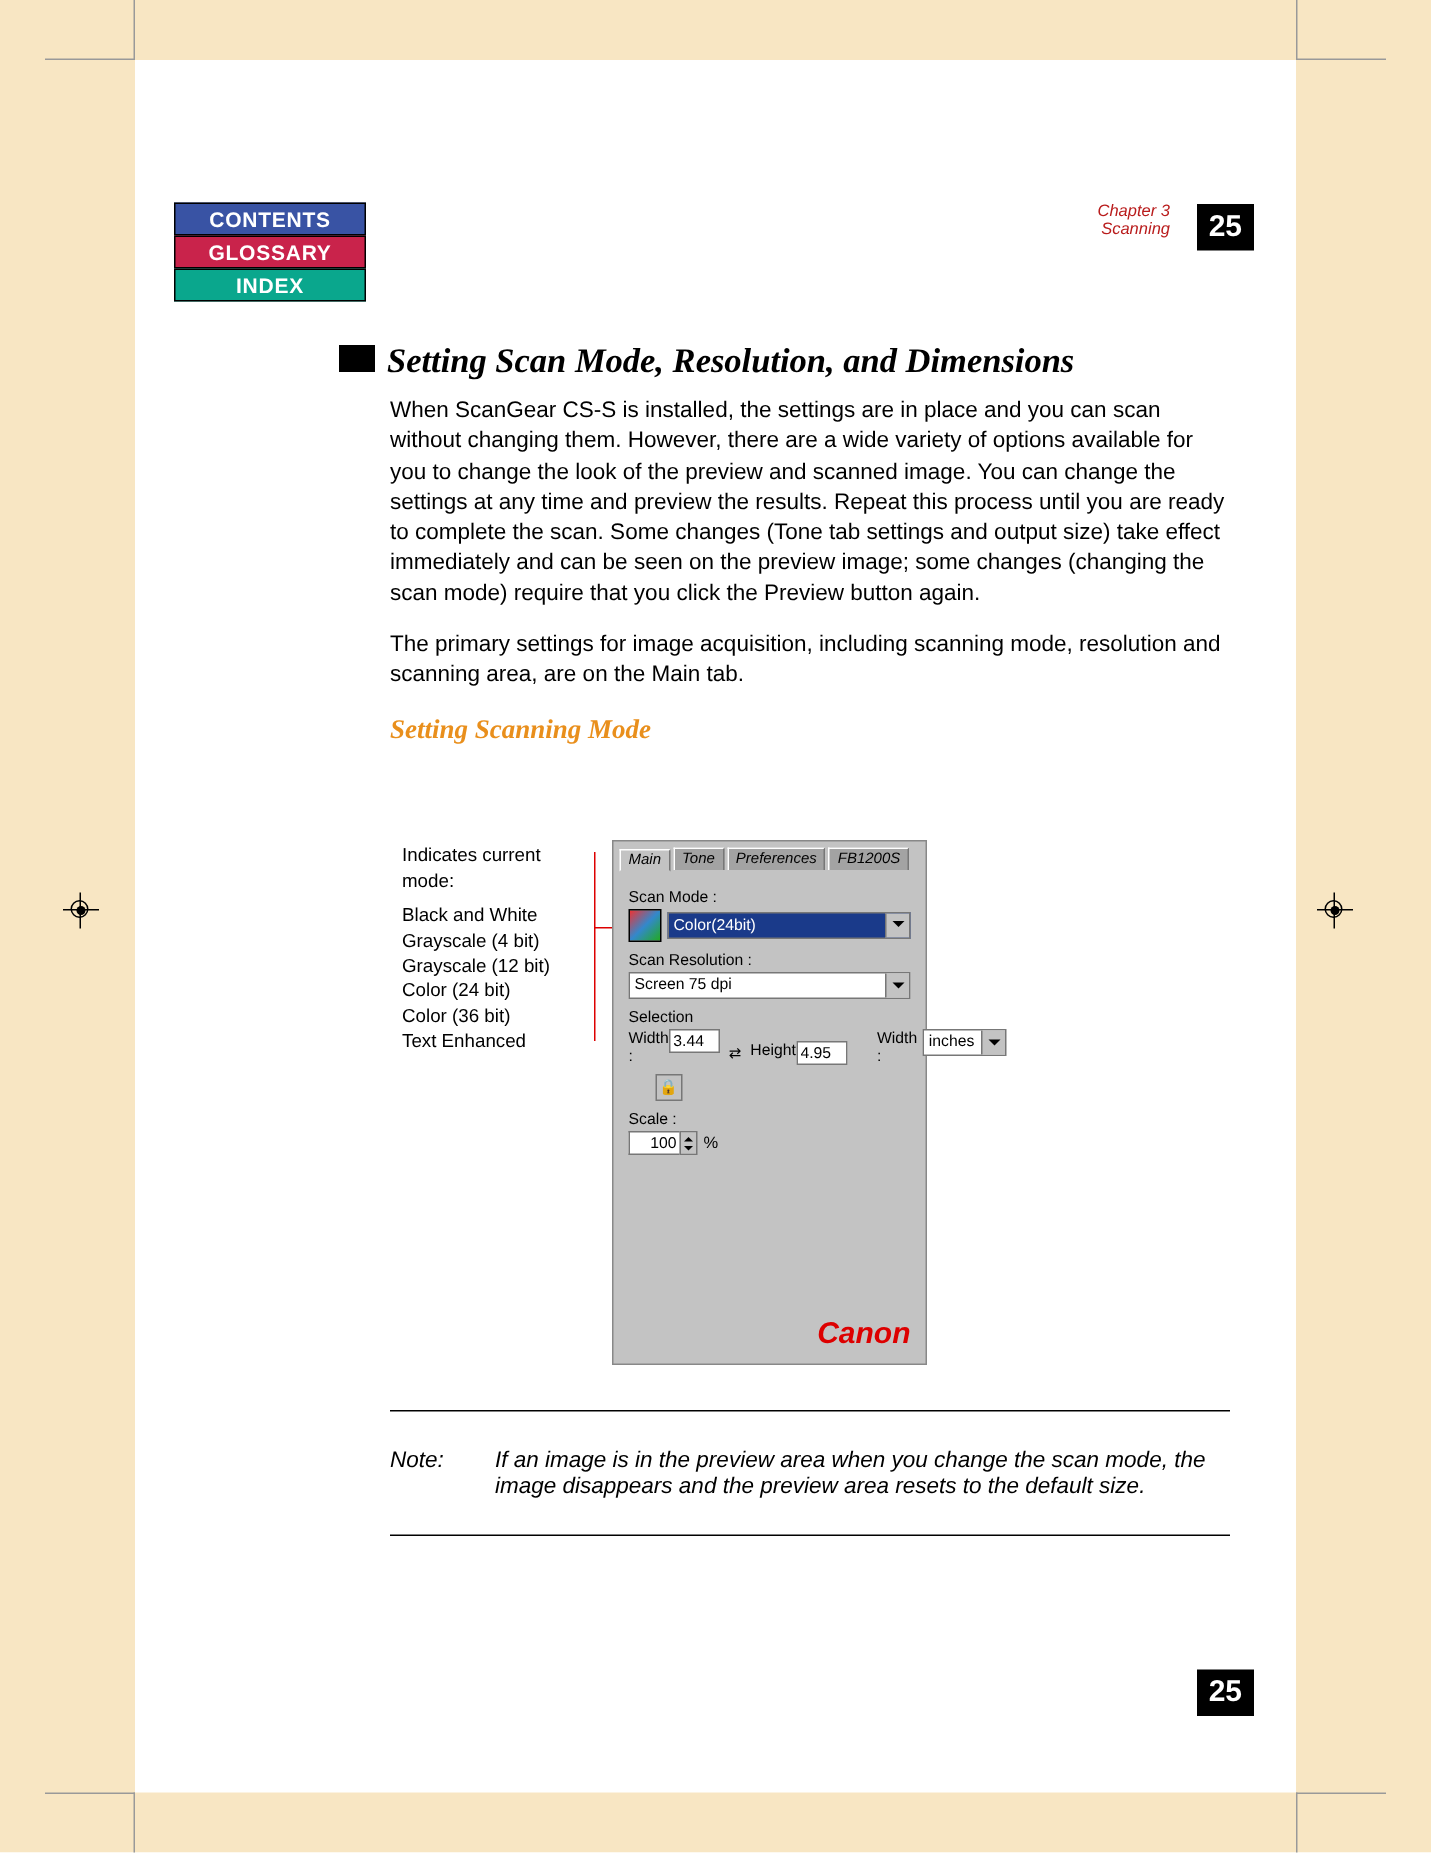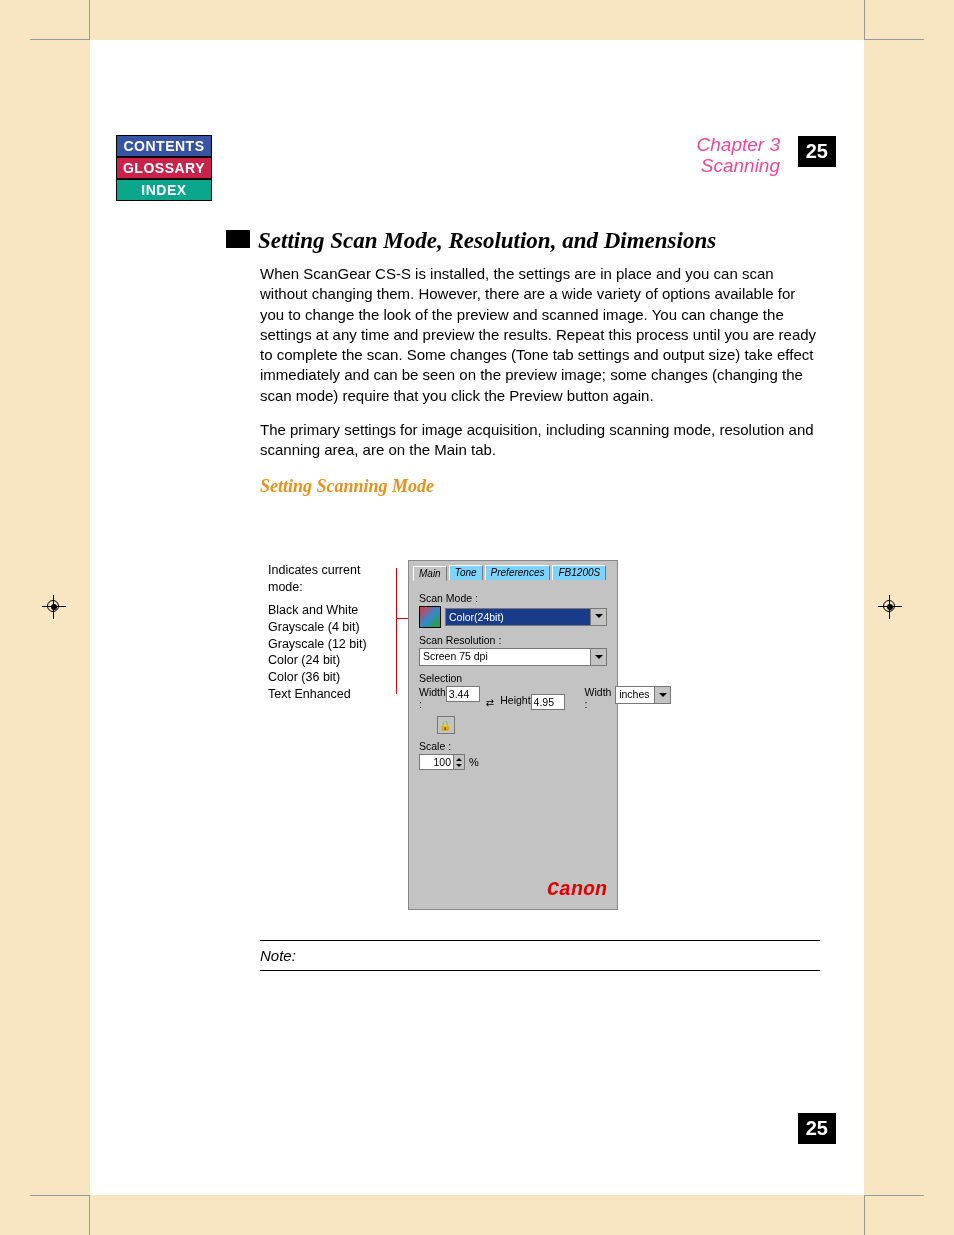--- a/index.html
+++ b/index.html
@@ -26,45 +26,45 @@
 
   .colorbar { position: absolute; top: 70px; height: 18px; display:flex; }
   .colorbar.left { left: 130px; }
   .colorbar.right { left: 530px; }
   .colorbar div { width: 22px; height: 18px; }
   .colorbar.left div:last-child { border:1px solid #000; background:#fff; }
   .gray0{background:#000}.gray1{background:#222}.gray2{background:#444}.gray3{background:#666}.gray4{background:#888}.gray5{background:#aaa}.gray6{background:#ccc}.gray7{background:#e6e6e6}
 
   
   .nav { position:absolute; left: 26px; top: 95px; text-align:center; }
-  .pill { width: 96px; padding: 2px 0; color:#fff; font-weight:bold; font-size:14px; letter-spacing:0.5px; border:1px solid #000;}
+  .pill { width: 128px; padding: 2px 0; color:#fff; font-weight:bold; font-size:14px; letter-spacing:0.5px; border:1px solid #000;}
   .pill.blue { background:#3953a4; }
   .pill.red  { background:#c9234b; }
   .pill.teal { background:#0aa78d; }
 
-  .chapter { position:absolute; right: 84px; top: 95px; text-align:right; color:#ec4899; font-style:italic; font-size:19px; line-height:1.1; }
+  .chapter { position:absolute; right: 84px; top: 95px; text-align:right; color:#b91c1c; font-style:italic; font-size:11px; line-height:1.1; }
   .pagenum-box { position:absolute; right:28px; background:#000; color:#fff; font-weight:bold; font-size:20px; padding:4px 8px; }
   .pagenum-box.top { top: 96px; }
   .pagenum-box.bot { top: 1073px; }
 
   .content { position:absolute; left: 170px; top: 185px; width: 560px; font-size:15px; line-height:1.35; }
   h1 { font-style: italic; font-weight:bold; font-size: 23px; margin-bottom: 8px; font-family: Georgia, 'Times New Roman', serif;}
   .h1-bar { display:inline-block; width:24px; height:18px; background:#000; margin-right:8px; vertical-align: baseline; margin-left:-34px;}
   .content p { margin-bottom: 14px; }
   h2 { font-style:italic; color:#e98f1c; font-size:18px; margin-top:6px; margin-bottom:4px; font-family: Georgia, 'Times New Roman', serif;}
 
   .callout-block { position:absolute; left:178px; top:522px; width:124px; font-size:12.5px; line-height:1.35; }
   .callout-block .lead { margin-bottom:6px; }
   .red-line-v { position:absolute; left:306px; top:528px; width:1px; height:126px; background:#d00; }
   .red-line-h { position:absolute; left:306px; top:578px; height:1px; width:86px; background:#d00; }
 
   
   .mock { position:absolute; left: 318px; top: 520px; width: 210px; height: 350px; background:#c3c3c3; border:1px solid #888; font-family: Tahoma, Arial, sans-serif; font-size:11px; color:#000; }
   .tabs { display:flex; gap:2px; padding:4px 4px 0 4px;font-style:italic; }
-  .tab { background:#7dd3fc; border:1px solid #fff; border-bottom:none; padding:1px 5px; font-size:10px; border-right-color:#777; border-top-color:#fff; }
+  .tab { background:#a3a3a3; border:1px solid #fff; border-bottom:none; padding:1px 5px; font-size:10px; border-right-color:#777; border-top-color:#fff; }
   .tab.active { background:#c3c3c3; border-bottom:1px solid #c3c3c3; position:relative; top:1px; }
   .panel { margin:0 6px 6px 6px; padding:6px 4px; }
   .lbl { font-size:10.5px; margin:6px 0 2px 0; display:block; }
   .combo { display:flex; align-items:stretch; background:#fff; border:1px solid #777; height:18px; }
   .combo .txt { flex:1; padding:1px 3px; font-size:10.5px; white-space:nowrap; overflow:hidden; }
   .combo .btn { width:16px; background:#c3c3c3; border-left:1px solid #777; display:flex; align-items:center; justify-content:center; }
   .combo .btn::after { content:""; border:4px solid transparent; border-top-color:#000; margin-top:4px; }
   .mode-row { display:flex; align-items:center; gap:4px; }
   .mode-icon { width:22px; height:22px; background:linear-gradient(135deg,#e33,#38c,#2a2); border:1px solid #000; }
   .mode-combo { flex:1; background:#1a3a8a; color:#fff; border:1px solid #777; height:18px; display:flex; align-items:center; padding:0 3px; font-size:10.5px; position:relative;}
@@ -77,23 +77,23 @@
   .lock-row{ margin:6px 0 2px 18px;}
   .lock{width:18px;height:18px;border:1px solid #777;background:#c3c3c3;display:flex;align-items:center;justify-content:center;font-size:10px;}
   .scale-row{display:flex;align-items:center;gap:4px;}
   .spin{display:flex;align-items:stretch;}
   .spin .inp{border-right:none;text-align:right;}
   .spin-btns{display:flex;flex-direction:column;border:1px solid #777;width:12px;}
   .spin-btns div{flex:1;background:#c3c3c3;position:relative;}
   .spin-btns div::after{content:"";position:absolute;left:2px;border:3px solid transparent;}
   .spin-btns div:first-child::after{border-bottom-color:#000;top:0;}
   .spin-btns div:last-child::after{border-top-color:#000;top:2px;}
-  .canon{ position:absolute; right:10px; bottom:8px; color:#d00; font-weight:bold; font-style:italic; font-size:20px; font-family: Liberation Mono, monospace;}
-
-  .note { position:absolute; left:170px; top:900px; width:560px; font-style:italic; font-size:15px; border-top:1px solid #000; border-bottom:1px solid #000; padding:6px 0; display:flex; }
+  .canon{ position:absolute; right:10px; bottom:8px; color:#d00; font-weight:bold; font-style:italic; font-size:20px; font-family: Liberation Sans, sans-serif;}
+
+  .note { position:absolute; left:170px; top:900px; width:560px; font-style:italic; font-size:15px; border-top:1px solid #000; border-bottom:1px solid #000; padding:24px 0; display:flex; }
   .note .nlabel{ width:70px; flex:none;}
   .note .ntext{ flex:1; }
 
   .cut { position:absolute; background:#999; }
   .cut.h { height:1px; width:60px; }
   .cut.v { width:1px; height:60px; }
 </style>
 </head>
 <body>
 
@@ -245,17 +245,18 @@
               </div>
           </div>
           <span>%</span>
         </div>
       </div>
       <div class="canon">Canon</div>
     </div>
 
     <div class="note">
       <div class="nlabel">Note:</div>
+      <div class="ntext">If an image is in the preview area when you change the scan mode, the image disappears and the preview area resets to the default size.</div>
     </div>
 
     <div class="pagenum-box bot">25</div>
   </div>
 </div>
 
 </body></html>

